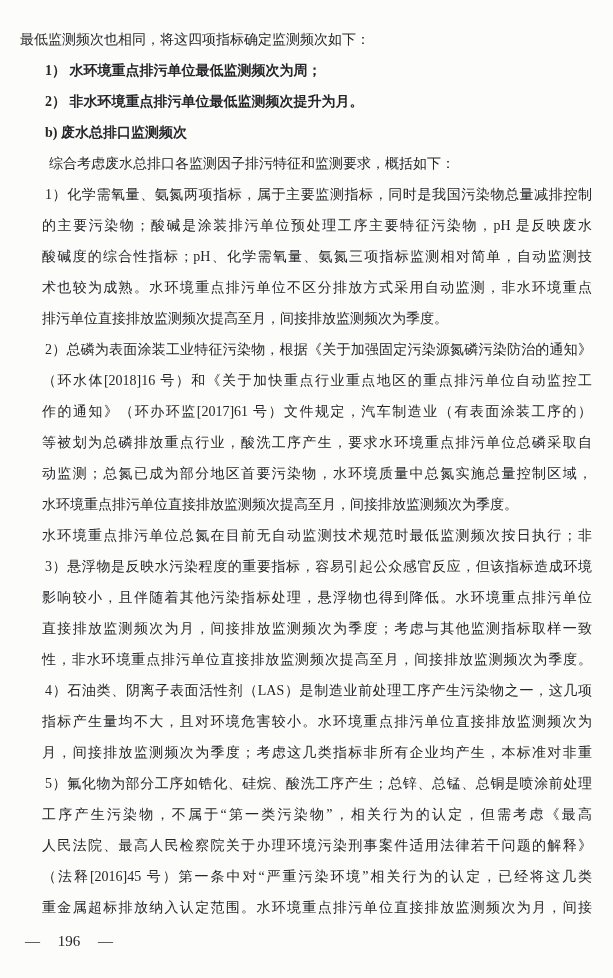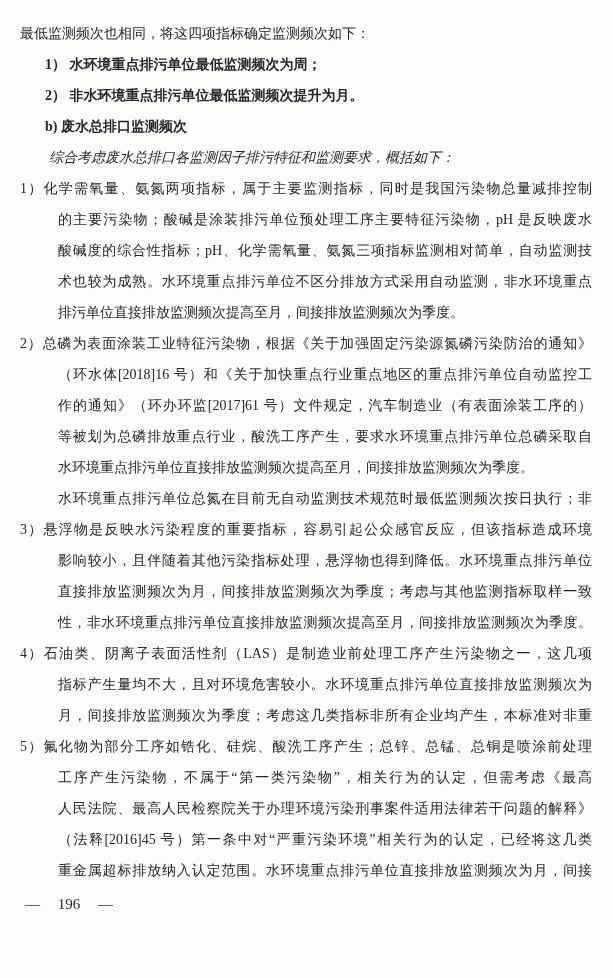--- a/index.html
+++ b/index.html
@@ -10,42 +10,42 @@
   .page {
     position: relative;
     width: 613px;
     height: 978px;
     background: #fcfcfb;
     color: #26262a;
     font-family: "Liberation Serif", "DejaVu Serif", serif;
     font-size: 14px;
     line-height: 31px;
     box-sizing: border-box;
-    padding: 18px 21px 0 20px;
+    padding: 24px 21px 0 20px;
     overflow: hidden;
   }
   .line {
     text-align: justify;
     text-align-last: justify;
   }
   .line.end {
     text-align-last: left;
   }
   .item-top {
     margin-left: 25px;
     font-weight: bold;
   }
   .para-indent {
     text-indent: 29px;
-    font-style: italic;
   }
   .li-first {
+    margin-left: 25px;
   }
   .li-cont {
-    margin-left: 38px;
+    margin-left: 22px;
   }
   .footer {
     margin-top: 6px;
     padding-left: 5px;
     font-size: 15px;
     line-height: 24px;
     text-align: left;
   }
   .footer .dash {
     display: inline-block;
@@ -67,20 +67,21 @@
     <div class="line end para-indent">综合考虑废水总排口各监测因子排污特征和监测要求，概括如下：</div>
     <div class="line li-first">1）化学需氧量、氨氮两项指标，属于主要监测指标，同时是我国污染物总量减排控制</div>
     <div class="line li-cont">的主要污染物；酸碱是涂装排污单位预处理工序主要特征污染物，pH 是反映废水</div>
     <div class="line li-cont">酸碱度的综合性指标；pH、化学需氧量、氨氮三项指标监测相对简单，自动监测技</div>
     <div class="line li-cont">术也较为成熟。水环境重点排污单位不区分排放方式采用自动监测，非水环境重点</div>
     <div class="line li-cont end">排污单位直接排放监测频次提高至月，间接排放监测频次为季度。</div>
     <div class="line li-first">2）总磷为表面涂装工业特征污染物，根据《关于加强固定污染源氮磷污染防治的通知》</div>
     <div class="line li-cont">（环水体[2018]16 号）和《关于加快重点行业重点地区的重点排污单位自动监控工</div>
     <div class="line li-cont">作的通知》（环办环监[2017]61 号）文件规定，汽车制造业（有表面涂装工序的）</div>
     <div class="line li-cont">等被划为总磷排放重点行业，酸洗工序产生，要求水环境重点排污单位总磷采取自</div>
+    <div class="line li-cont">动监测；总氮已成为部分地区首要污染物，水环境质量中总氮实施总量控制区域，</div>
     <div class="line li-cont end">水环境重点排污单位直接排放监测频次提高至月，间接排放监测频次为季度。</div>
     <div class="line li-cont">水环境重点排污单位总氮在目前无自动监测技术规范时最低监测频次按日执行；非</div>
     <div class="line li-first">3）悬浮物是反映水污染程度的重要指标，容易引起公众感官反应，但该指标造成环境</div>
     <div class="line li-cont">影响较小，且伴随着其他污染指标处理，悬浮物也得到降低。水环境重点排污单位</div>
     <div class="line li-cont">直接排放监测频次为月，间接排放监测频次为季度；考虑与其他监测指标取样一致</div>
     <div class="line li-cont">性，非水环境重点排污单位直接排放监测频次提高至月，间接排放监测频次为季度。</div>
     <div class="line li-first">4）石油类、阴离子表面活性剂（LAS）是制造业前处理工序产生污染物之一，这几项</div>
     <div class="line li-cont">指标产生量均不大，且对环境危害较小。水环境重点排污单位直接排放监测频次为</div>
     <div class="line li-cont">月，间接排放监测频次为季度；考虑这几类指标非所有企业均产生，本标准对非重</div>
     <div class="line li-first">5）氟化物为部分工序如锆化、硅烷、酸洗工序产生；总锌、总锰、总铜是喷涂前处理</div>

